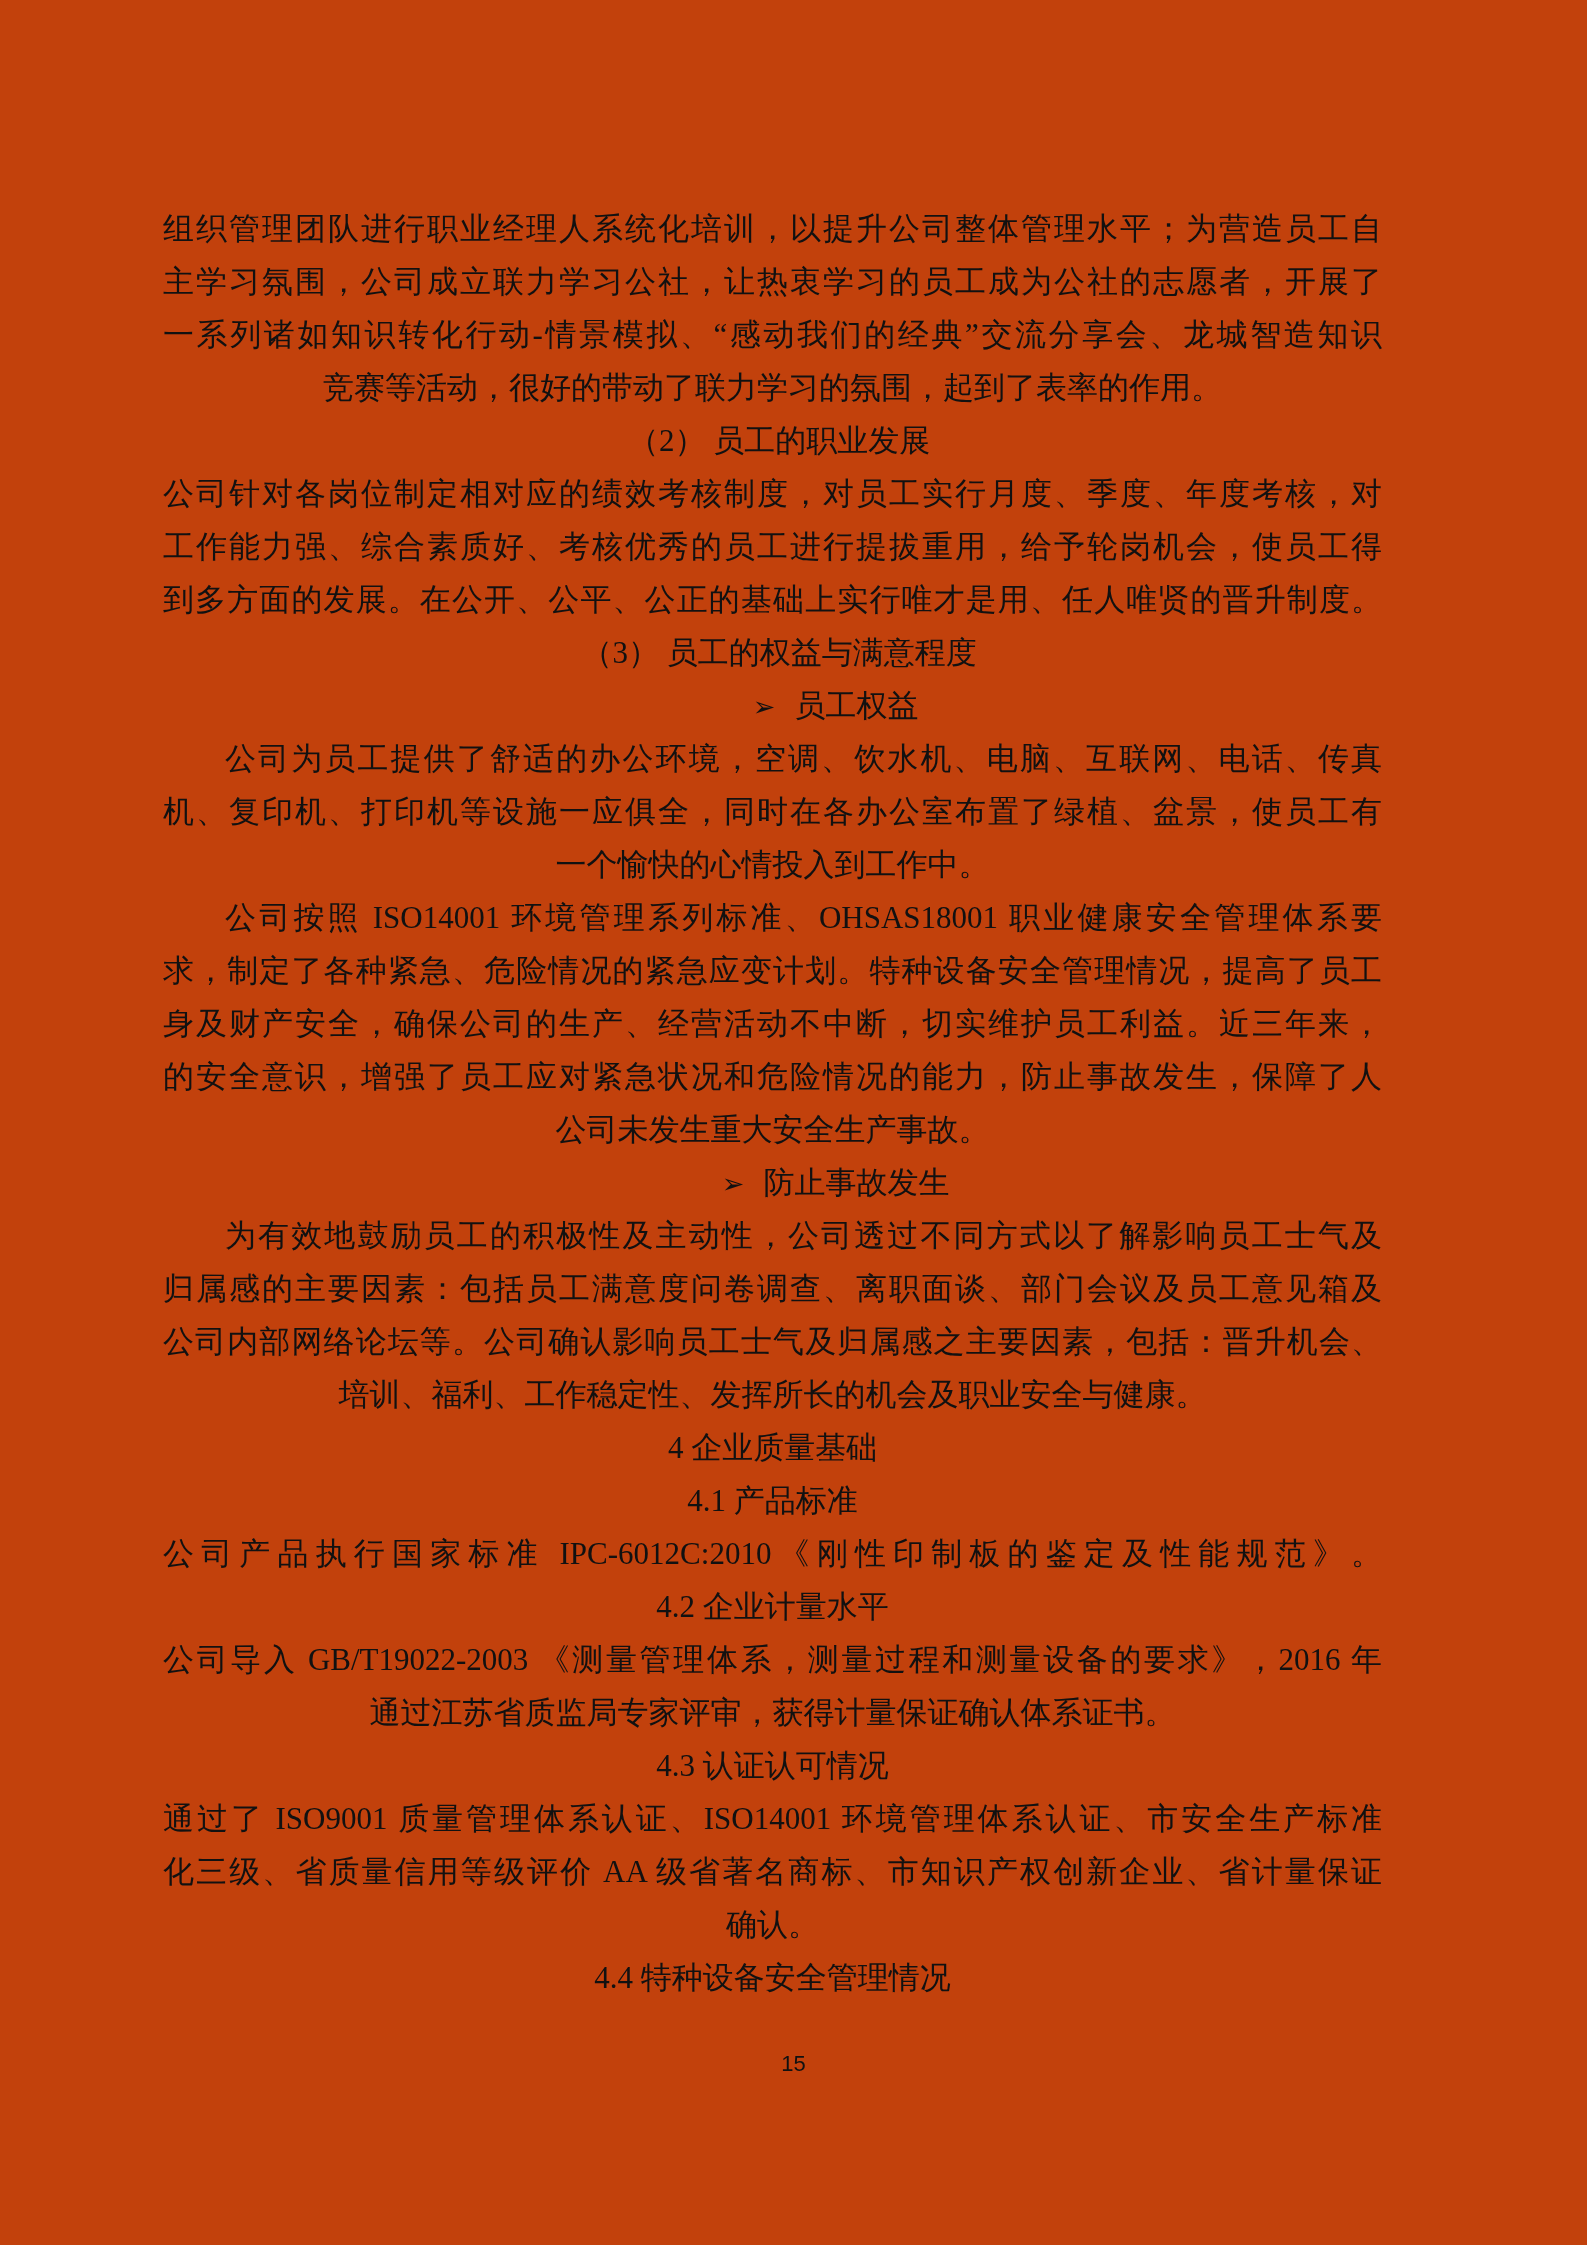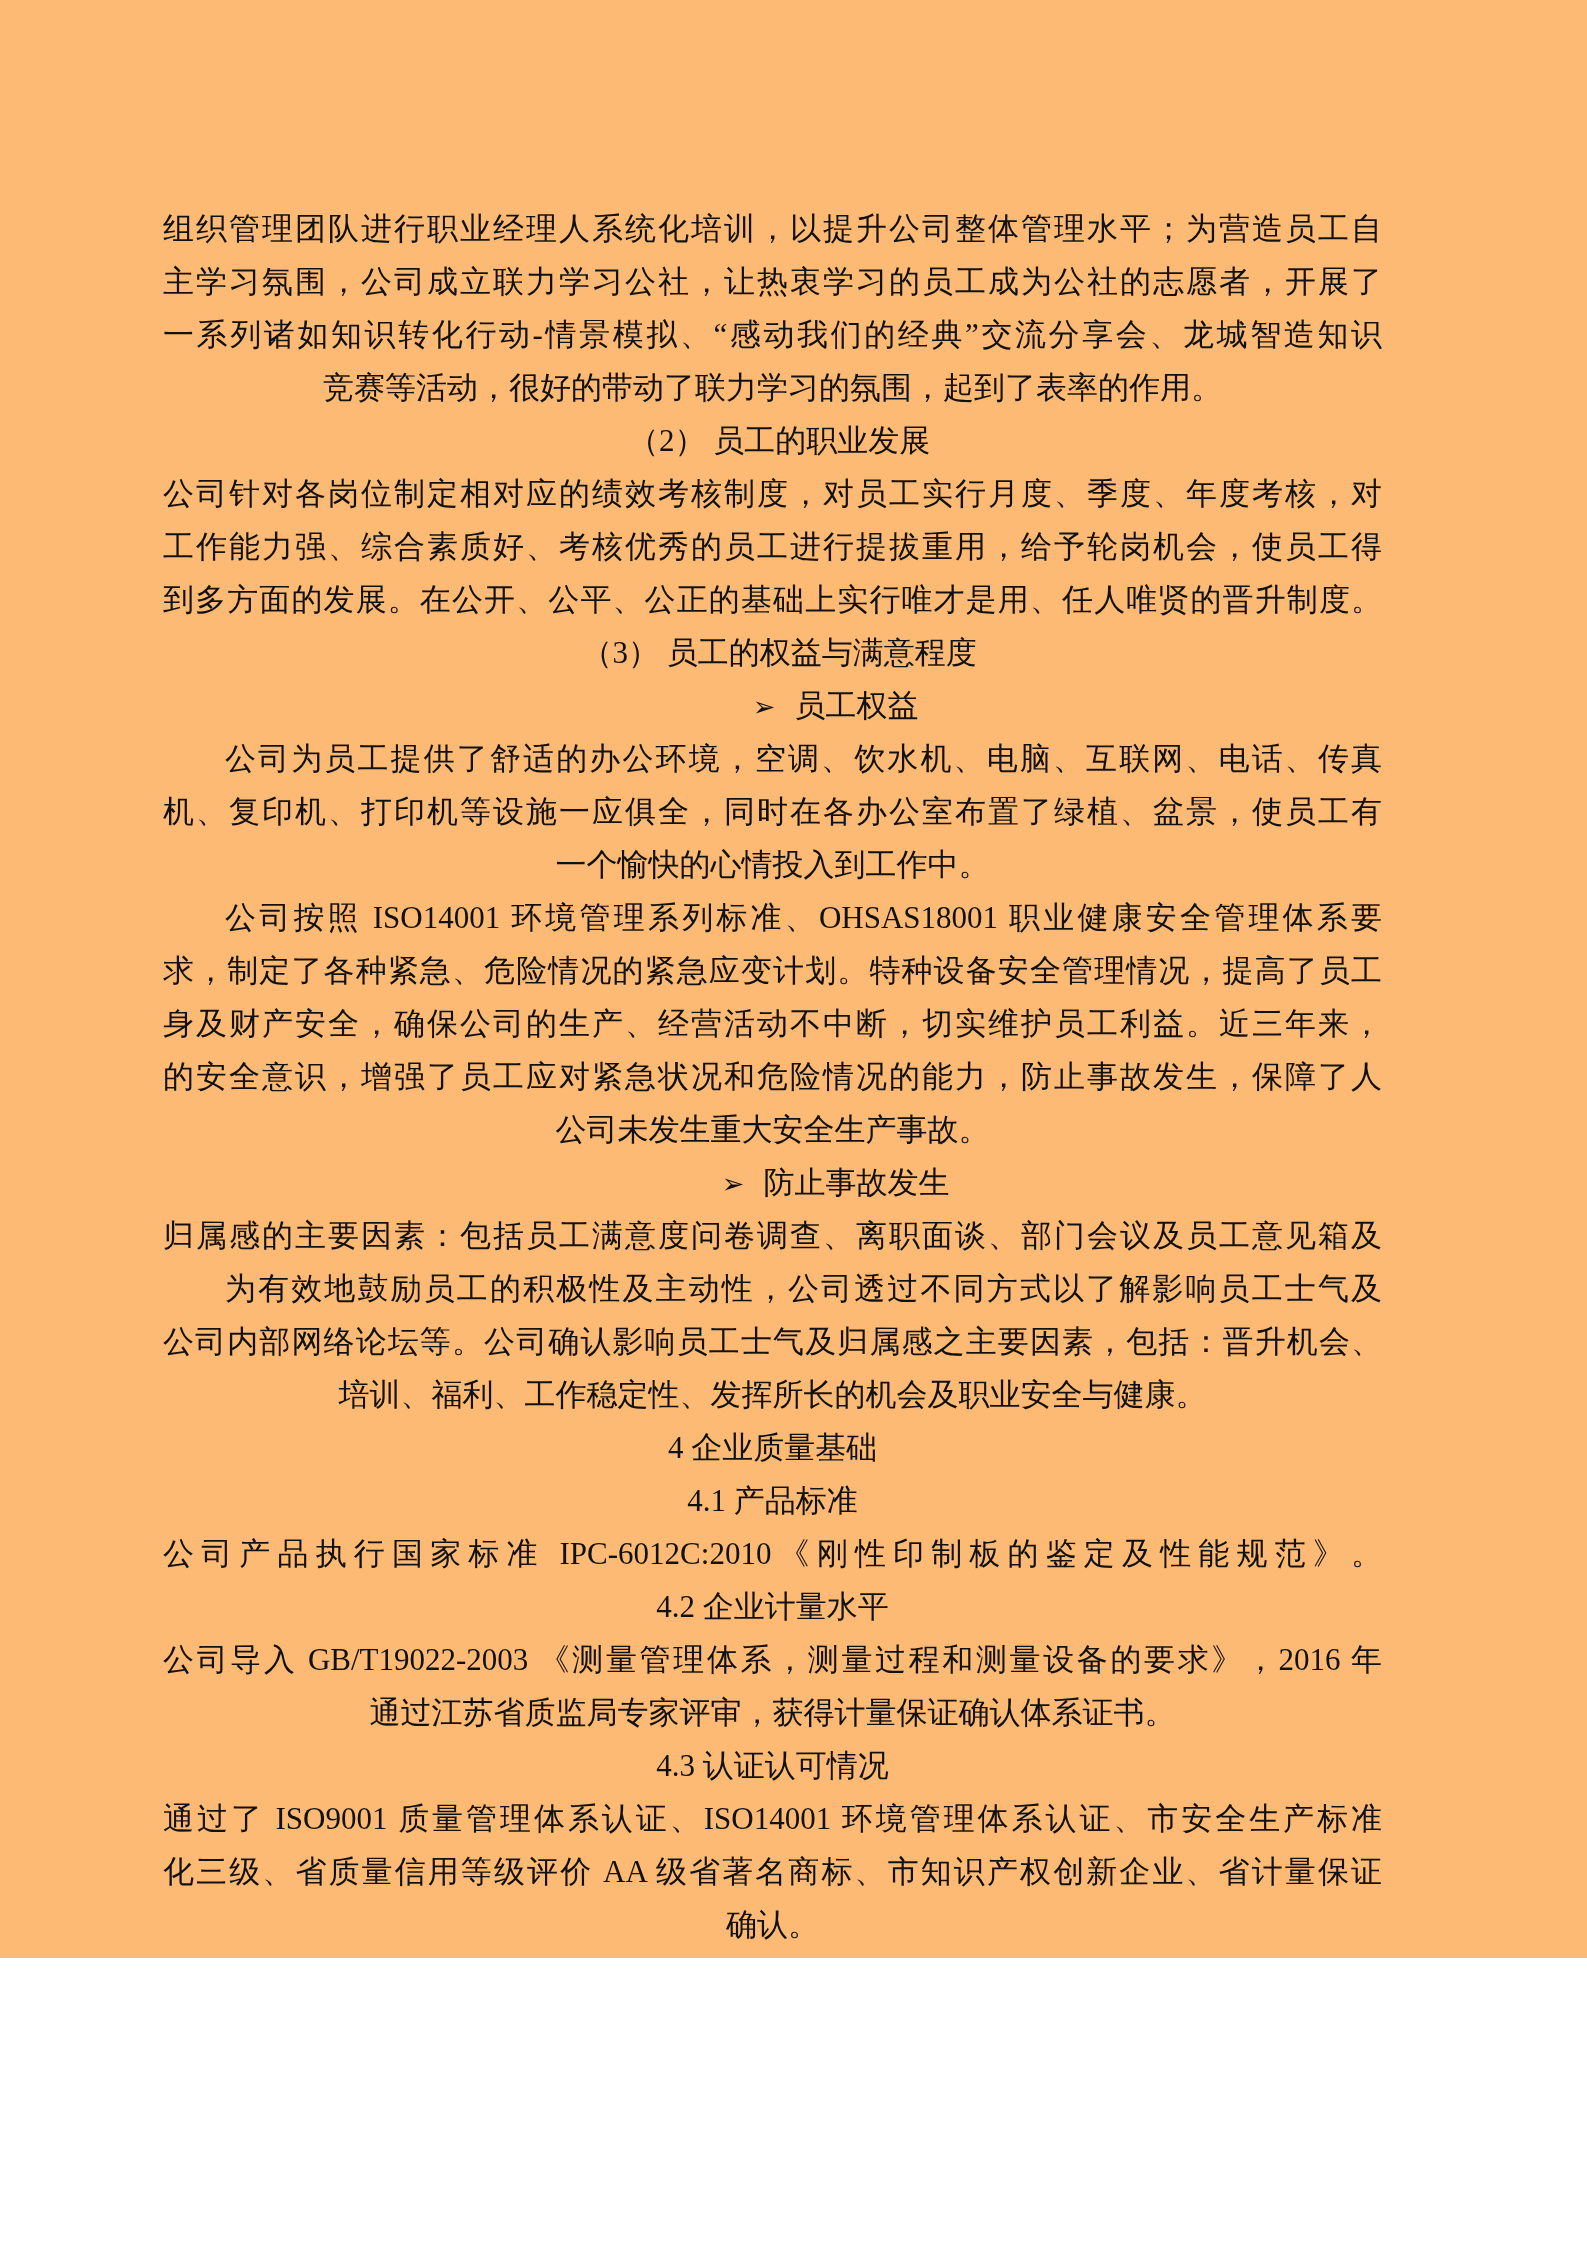--- a/index.html
+++ b/index.html
@@ -3,22 +3,22 @@
 <meta charset="utf-8">
 <style>
   html, body {
     margin: 0;
     padding: 0;
     background: #ffffff;
   }
   .page {
     position: relative;
     width: 1587px;
-    height: 1958px;
-    background: #fdba74;
+    height: 2245px;
+    background: #c2410c;
     overflow: hidden;
     font-family: "Liberation Serif", "DejaVu Serif", serif;
     color: #111111;
   }
   .textblock {
     position: absolute;
     left: 163px;
     top: 202px;
     width: 1219px;
   }
@@ -89,22 +89,22 @@
       </div>
       <div>
         <div class="line jline first-indent">公司按照 ISO14001 环境管理系列标准、OHSAS18001 职业健康安全管理体系要</div>
         <div class="line jline">求，制定了各种紧急、危险情况的紧急应变计划。特种设备安全管理情况，提高了员工</div>
         <div class="line jline">身及财产安全，确保公司的生产、经营活动不中断，切实维护员工利益。近三年来，</div>
         <div class="line jline">的安全意识，增强了员工应对紧急状况和危险情况的能力，防止事故发生，保障了人</div>
         <div class="line">公司未发生重大安全生产事故。</div>
       </div>
       <div class="line bullet-line"><span class="bullet-glyph">➢</span><span>防止事故发生</span></div>
       <div>
+        <div class="line jline first-indent">为有效地鼓励员工的积极性及主动性，公司透过不同方式以了解影响员工士气及</div>
         <div class="line jline">归属感的主要因素：包括员工满意度问卷调查、离职面谈、部门会议及员工意见箱及</div>
-        <div class="line jline first-indent">为有效地鼓励员工的积极性及主动性，公司透过不同方式以了解影响员工士气及</div>
         <div class="line jline">公司内部网络论坛等。公司确认影响员工士气及归属感之主要因素，包括：晋升机会、</div>
         <div class="line">培训、福利、工作稳定性、发挥所长的机会及职业安全与健康。</div>
       </div>
       <div class="line heading">4 企业质量基础</div>
       <div class="line heading">4.1 产品标准</div>
       <div>
         <div class="line jline">公司产品执行国家标准 IPC-6012C:2010《刚性印制板的鉴定及性能规范》。</div>
       </div>
       <div class="line heading">4.2 企业计量水平</div>
       <div>

